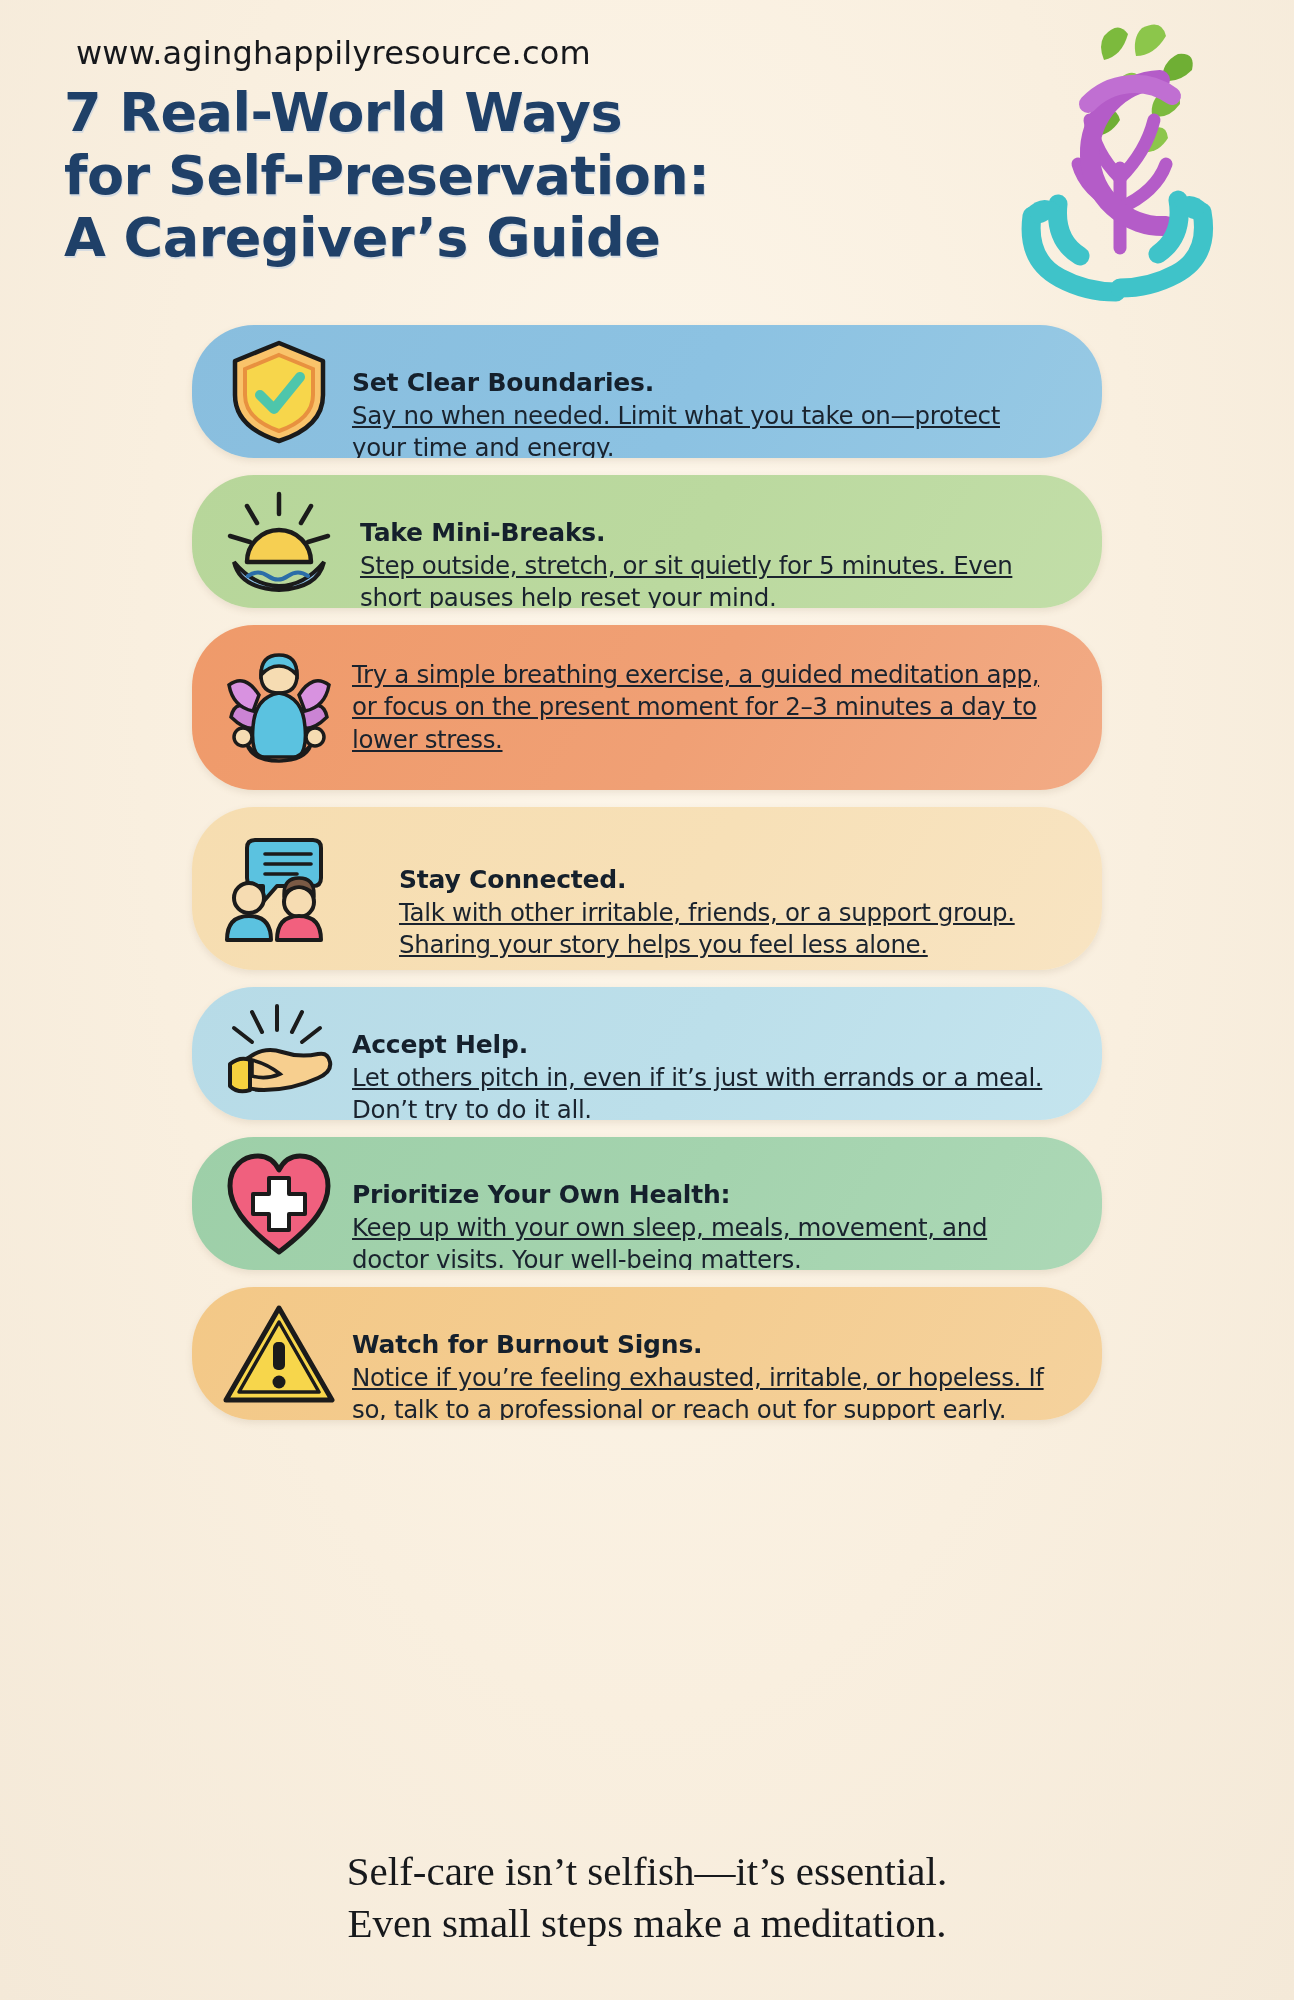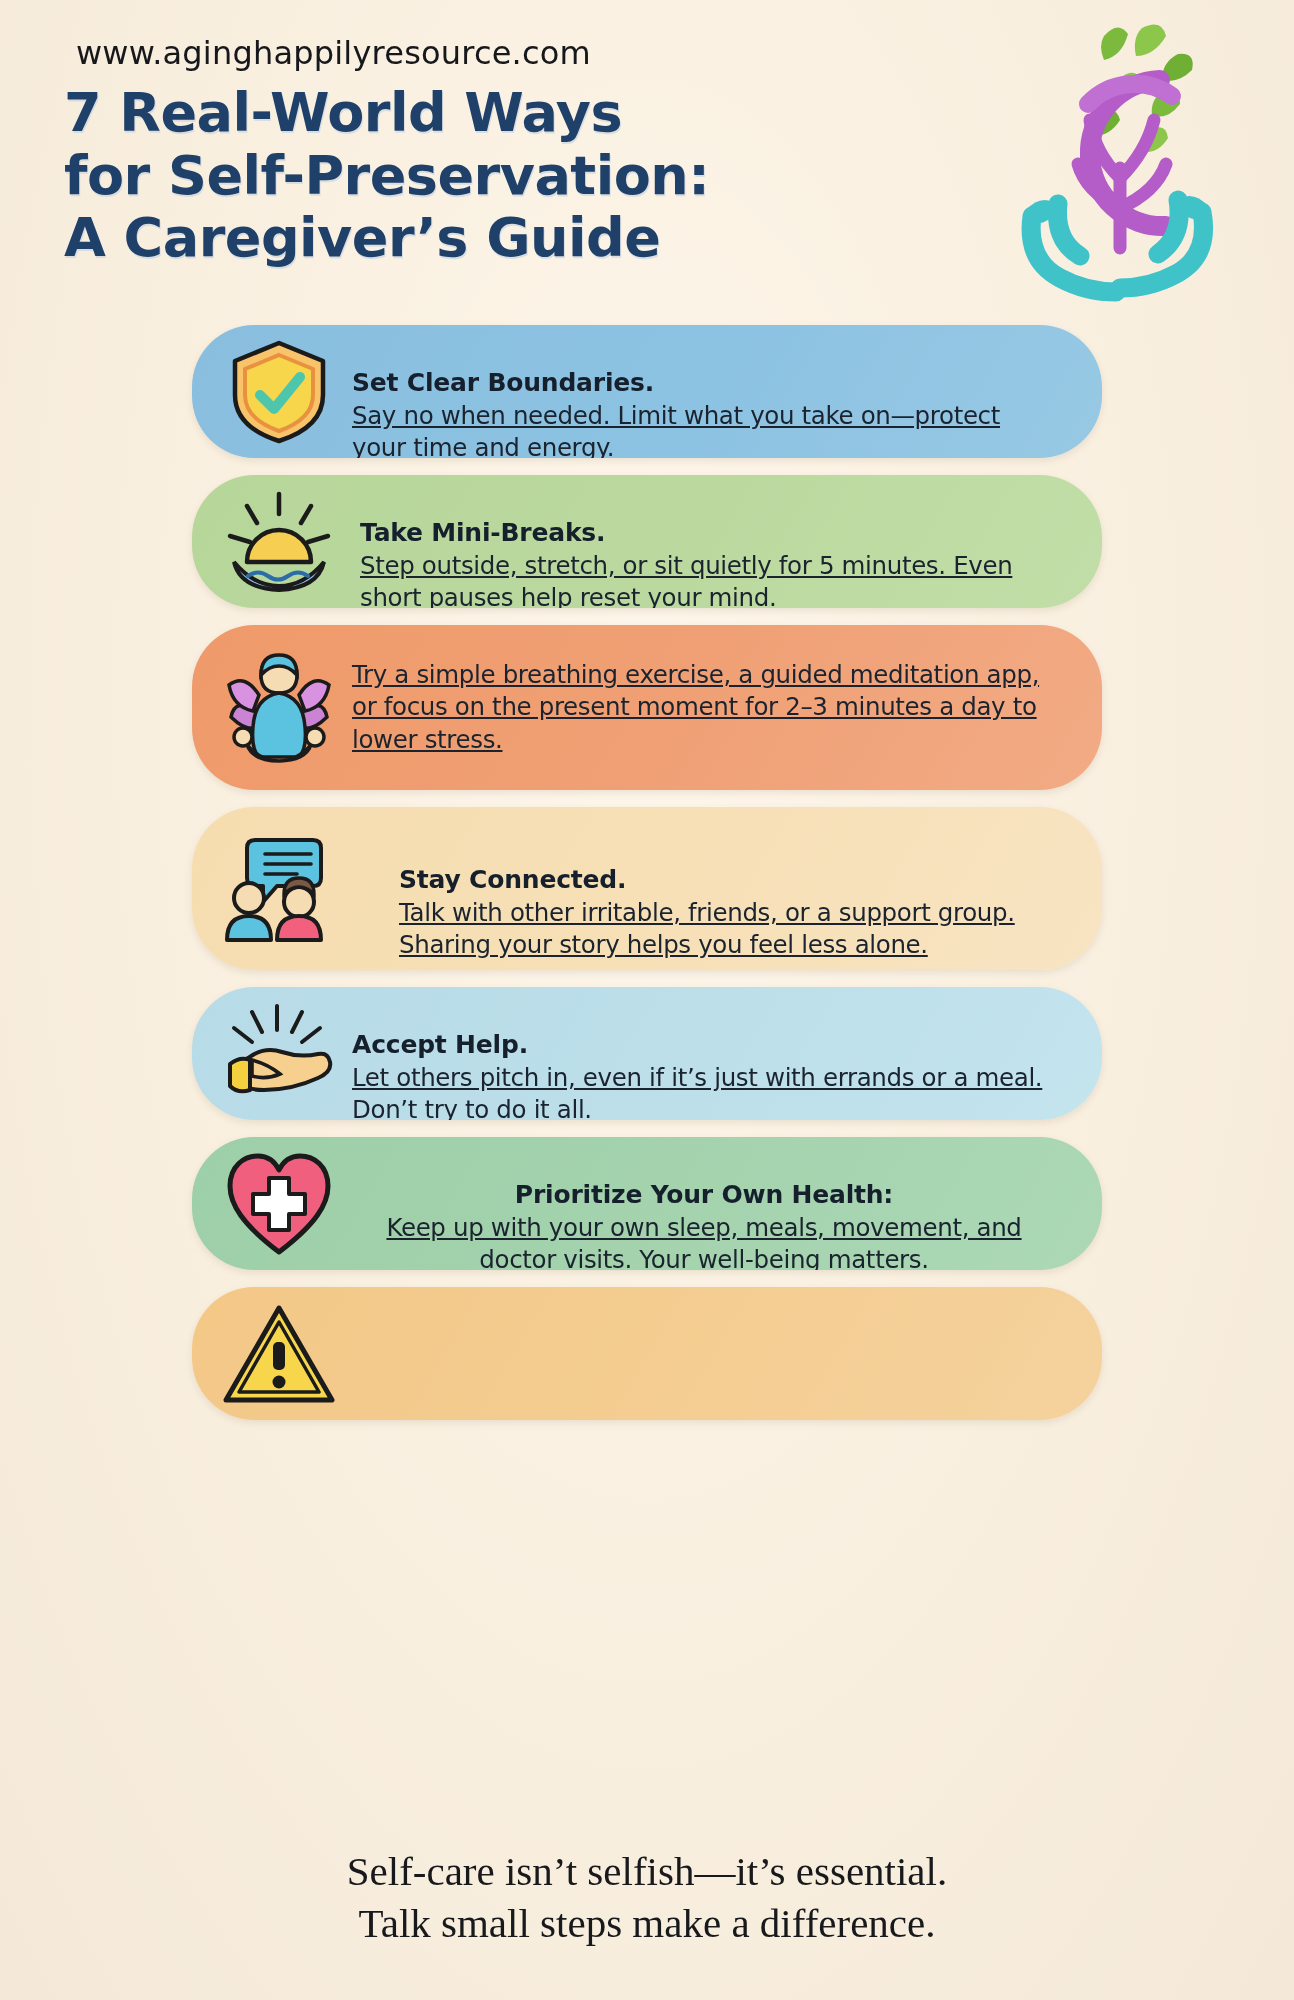--- a/index.html
+++ b/index.html
@@ -120,21 +120,21 @@
     letter-spacing: -0.35px;
     text-decoration: underline;
   }
 
   
   .card.c1 { width: 910px; height: 133px; background: linear-gradient(120deg,#89bede 0%,#8cc2e2 55%,#97c9e4 100%); }
   .card.c2 { width: 910px; height: 133px; background: linear-gradient(120deg,#b7d69a 0%,#bbd99f 55%,#c2dea8 100%); gap: 8px; }
   .card.c3 { width: 910px; height: 165px; background: linear-gradient(120deg,#ef9a6a 0%,#f0a075 55%,#f2ab85 100%); }
   .card.c4 { width: 910px; height: 163px; background: linear-gradient(120deg,#f6ddb0 0%,#f7e0b7 55%,#f8e4c2 100%); gap: 47px; }
   .card.c5 { width: 910px; height: 133px; background: linear-gradient(120deg,#b7dbe7 0%,#bcdfea 55%,#c4e4ee 100%); }
-  .card.c6 { width: 910px; height: 133px; background: linear-gradient(120deg,#9dcfa8 0%,#a4d3ae 55%,#acd8b6 100%); text-align: center; }
+  .card.c6 { width: 910px; height: 133px; background: linear-gradient(120deg,#9dcfa8 0%,#a4d3ae 55%,#acd8b6 100%); }
   .card.c7 { width: 910px; height: 133px; background: linear-gradient(120deg,#f3c887 0%,#f4cd92 55%,#f5d29d 100%); }
 
   
   .footer {
     position: absolute;
     left: 0; right: 0;
     top: 1845px;
     text-align: center;
     font-family: "Liberation Serif", serif;
     font-size: 41px;
@@ -324,22 +324,26 @@
 
     <div class="card c7">
       <div class="card-icon">
         <svg width="114" height="104" viewBox="0 0 114 104">
           <path d="M57 6 L110 98 H4 Z" fill="#f7d64b" stroke="#1b1b1b" stroke-width="5" stroke-linejoin="round"></path>
           <path d="M57 20 L97 90 H17 Z" fill="none" stroke="#1b1b1b" stroke-width="3.5" stroke-linejoin="round"></path>
           <rect x="51" y="40" width="12" height="28" rx="5" fill="#1b1b1b"></rect>
           <circle cx="57" cy="80" r="6.5" fill="#1b1b1b"></circle>
         </svg>
       </div>
+      <div class="card-body">
+        <div class="card-title">Watch for Burnout Signs.</div>
+        <div class="card-desc">Notice if you’re feeling exhausted, irritable, or hopeless. If so, talk to a professional or reach out for support early.</div>
+      </div>
     </div>
 
   </div>
 
   <div class="footer">
     <span class="fln">Self-care isn’t selfish—it’s essential.</span>
-    <span class="fln">Talk small steps make a difference.</span>
+    <span class="fln">Even small steps make a meditation.</span>
   </div>
 
 </div>
 
 </body></html>

